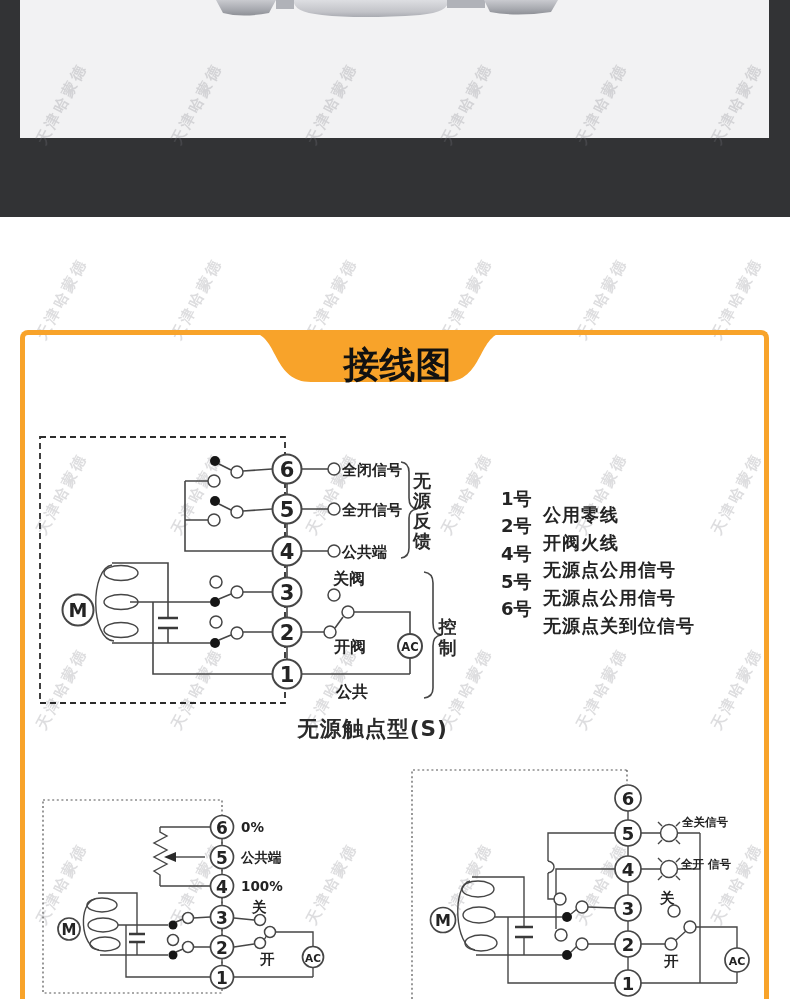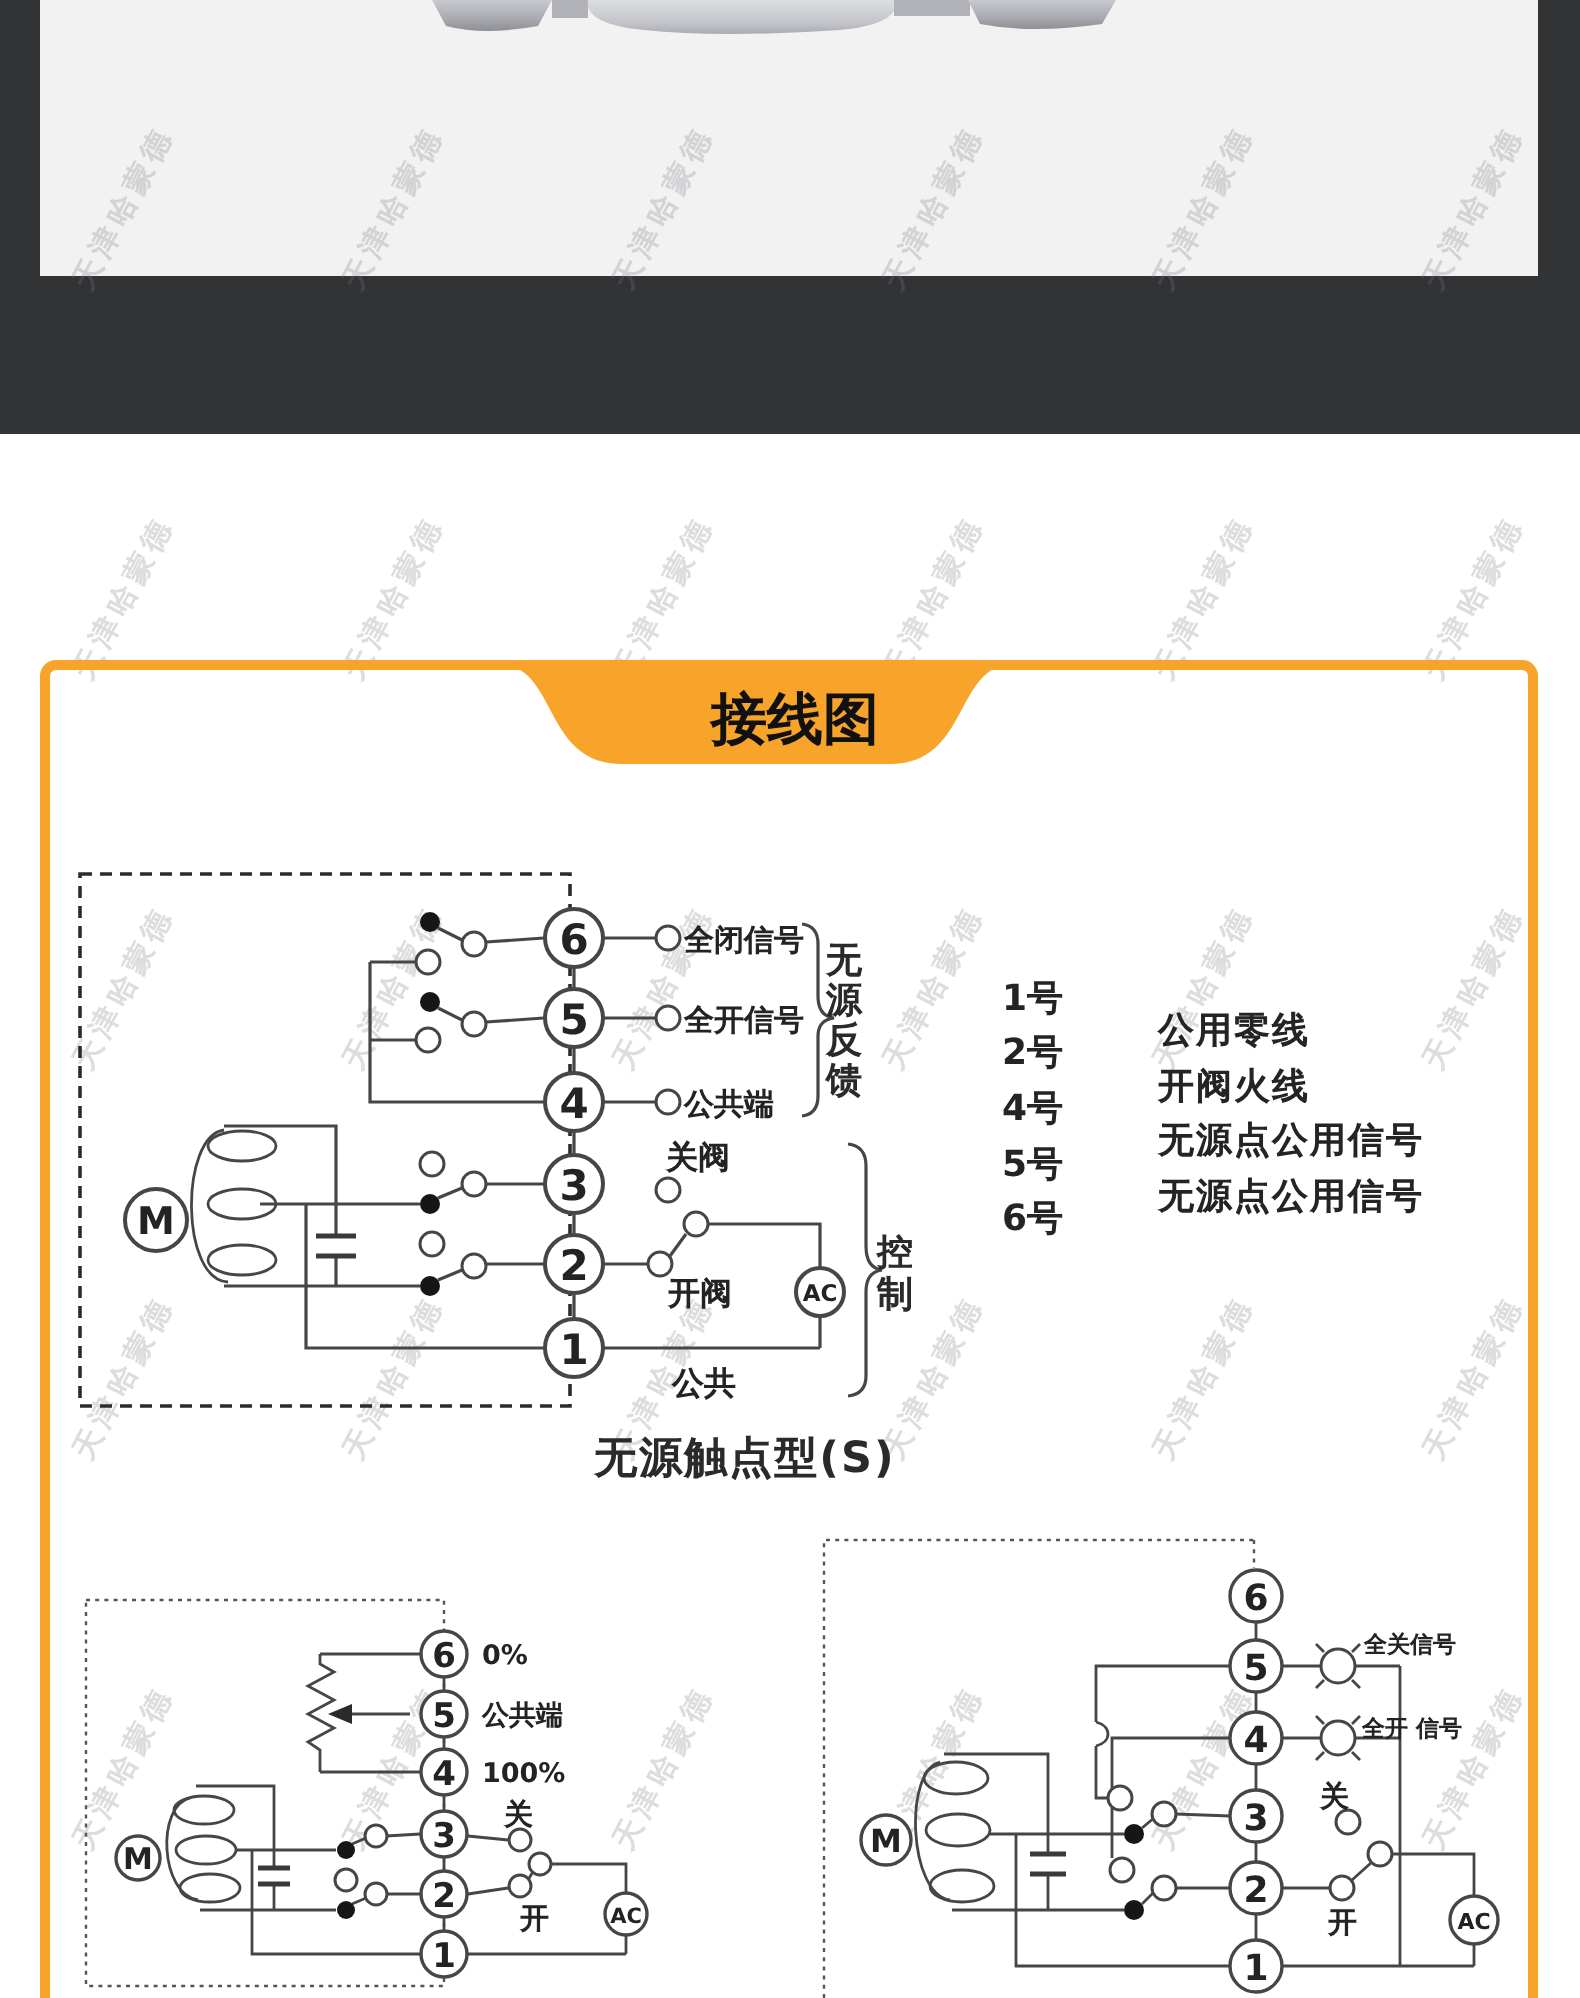--- a/index.html
+++ b/index.html
@@ -25,25 +25,25 @@
     transform:translate(-50%,-50%) rotate(-62deg);
   }
   .panel{
     position:absolute;left:20px;top:330px;width:749px;height:669px;
     border:5px solid var(--accent);border-bottom:none;border-radius:8px 8px 0 0;
     box-sizing:border-box;background:transparent;z-index:3;
   }
   .tab{position:absolute;left:245px;top:330px;width:265px;height:58px;z-index:4;}
   .tab-title{
     position:absolute;left:250px;top:341px;width:295px;z-index:5;
-    text-align:center;font-size:28px;font-weight:bold;color:#111;
+    text-align:center;font-size:36px;font-weight:bold;color:#111;
   }
   .diagram-layer{position:absolute;left:0;top:0;width:790px;height:999px;z-index:4;}
   .legend{position:absolute;left:501px;top:485px;z-index:5;}
-  .legend-row{display:flex;height:27.6px;align-items:center;color:#242424;font-size:18px;font-weight:bold;gap:36px;}
+  .legend-row{display:flex;height:27.6px;align-items:center;color:#242424;font-size:18px;font-weight:bold;}
   .legend-num{width:42px;}
   .legend-label{letter-spacing:1px;margin-top:33px;}
   .caption-main{
     position:absolute;left:280px;top:714px;width:185px;z-index:5;
     text-align:center;font-size:21.5px;font-weight:bold;color:#2a2a2a;letter-spacing:1px;
   }
   .vtext{
     position:absolute;z-index:5;font-weight:bold;color:#2a2a2a;
     word-break:break-all;line-height:20px;text-align:center;
   }
@@ -138,20 +138,21 @@
   <div class="legend-row">
       <span class="legend-num">4号</span>
       <span class="legend-label">无源点公用信号</span>
     </div>
   <div class="legend-row">
       <span class="legend-num">5号</span>
       <span class="legend-label">无源点公用信号</span>
     </div>
   <div class="legend-row">
       <span class="legend-num">6号</span>
+      <span class="legend-label">无源点关到位信号</span>
     </div>
 </div>
 
 <svg class="diagram-layer" viewBox="0 0 790 999">
 
   <g>
     <rect class="dashrect" x="40" y="437" width="245" height="266"></rect>
 
     <path class="wire" d="M287 469 V674"></path>
     <path class="wire" d="M301 469 H328 M301 509 H328 M301 551 H328"></path>

